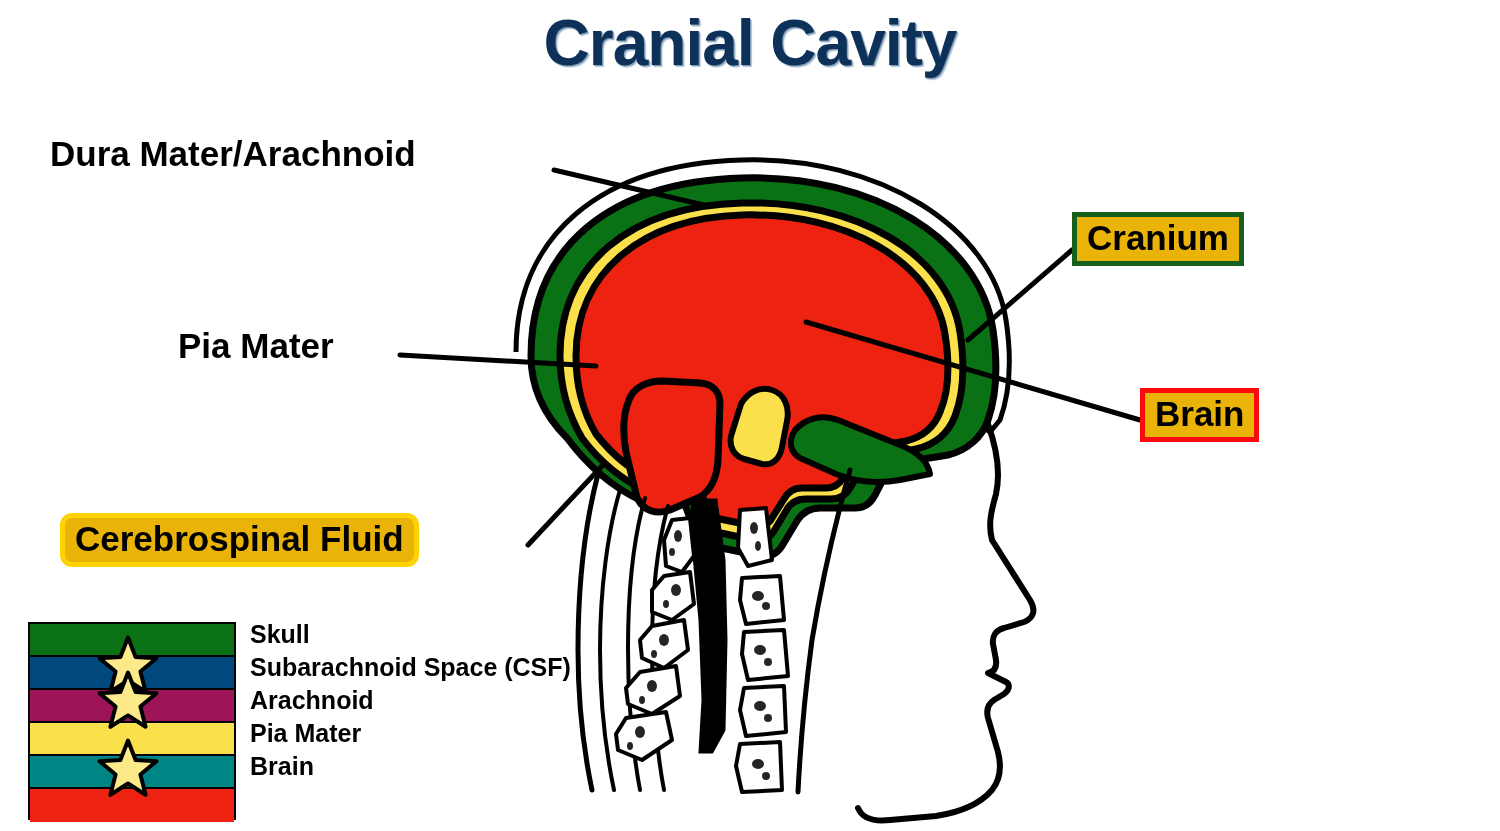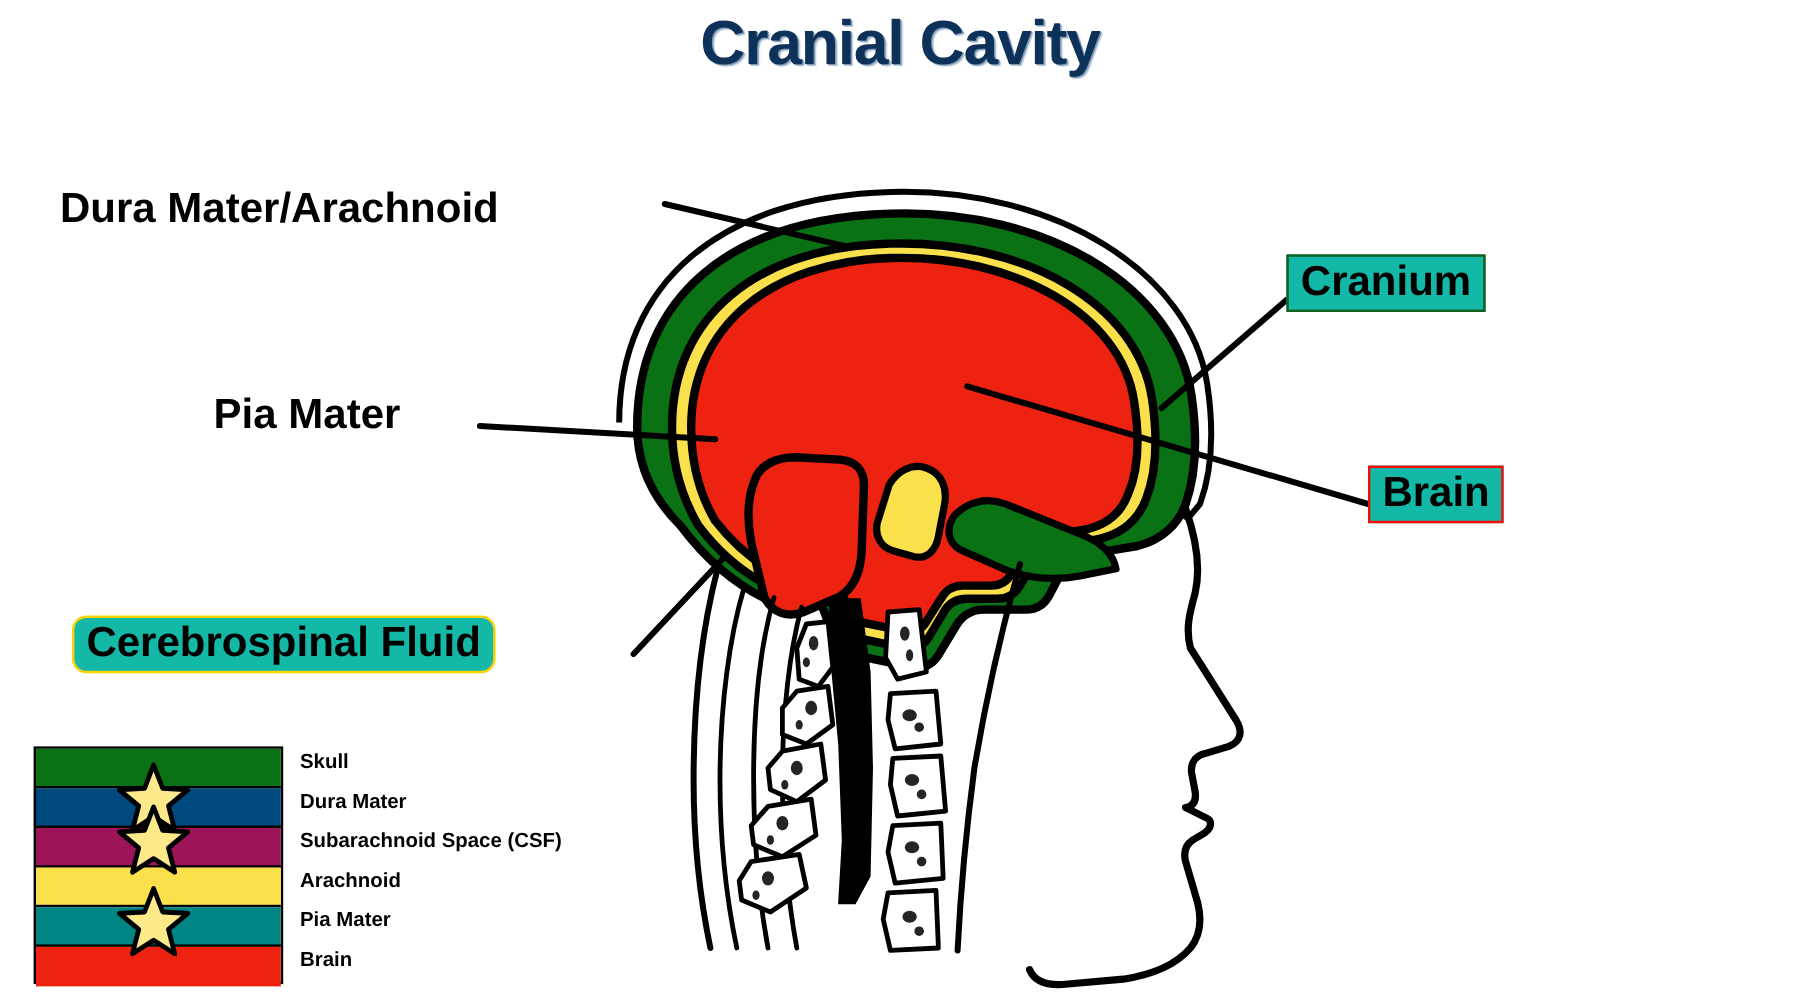--- a/index.html
+++ b/index.html
@@ -16,21 +16,21 @@
     -webkit-font-smoothing: antialiased;
   }
 
   
   #title {
     position: absolute;
     top: 6px;
     left: 0;
     width: 1500px;
     text-align: center;
-    font-size: 52px;
+    font-size: 64px;
     font-weight: bold;
     letter-spacing: -1px;
     color: #0d3158;
     text-shadow: 1px 1px 0 #7d9ab5, 2px 2px 1px rgba(120,150,180,.55);
   }
 
   
   #stage {
     position: absolute;
     inset: 0;
@@ -41,25 +41,25 @@
   
   .callout {
     position: absolute;
     font-size: 35px;
     font-weight: bold;
     color: #000000;
     white-space: nowrap;
     line-height: 1.0;
   }
   .callout.boxed {
-    background: #14b8a6;
+    background: #eab308;
     padding: 3px 10px 6px 10px;
-    border: 2px solid #737373;
-  }
-  #lbl-dura { left: 50px; top: 156px; }
+    border: 5px solid #737373;
+  }
+  #lbl-dura { left: 50px; top: 136px; }
   #lbl-pia  { left: 178px; top: 328px; }
   #lbl-csf  { left: 60px;  top: 513px; border-color: #ffd300; }
   #lbl-cranium { left: 1072px; top: 212px; border-color: #14601c; }
   #lbl-brain   { left: 1140px; top: 388px; border-color: #fa0a0a; }
 
   
   #legend {
     position: absolute;
     left: 28px;
     top: 622px;
@@ -80,21 +80,21 @@
   }
   .legend-band:last-child { border-bottom: none; }
   #legend-labels {
     position: absolute;
     left: 222px;
     top: -4px;
   }
   .legend-label {
     height: 33px;
     line-height: 33px;
-    font-size: 17px;
+    font-size: 25px;
     font-weight: bold;
     color: #000;
     white-space: nowrap;
   }
   #legend-stars {
     position: absolute;
     left: 0;
     top: 0;
     width: 208px;
     height: 198px;
@@ -315,19 +315,18 @@
       <div class="legend-band" style="background: rgb(0, 133, 133);"></div>
       <div class="legend-band" style="background: rgb(238, 34, 17);"></div>
     </div>
   <svg id="legend-stars" viewBox="0 0 208 198">
       <polygon points="100.0,15.5 107.6,35.0 128.5,36.2 112.4,49.5 117.6,69.8 100.0,58.5 82.4,69.8 87.6,49.5 71.5,36.2 92.4,35.0" fill="#fbe98a" stroke="#000000" stroke-width="4" stroke-linejoin="round"></polygon>
       <polygon points="100.0,50.5 107.6,70.0 128.5,71.2 112.4,84.5 117.6,104.8 100.0,93.5 82.4,104.8 87.6,84.5 71.5,71.2 92.4,70.0" fill="#fbe98a" stroke="#000000" stroke-width="4" stroke-linejoin="round"></polygon>
       <polygon points="100.0,118.5 107.6,138.0 128.5,139.2 112.4,152.5 117.6,172.8 100.0,161.5 82.4,172.8 87.6,152.5 71.5,139.2 92.4,138.0" fill="#fbe98a" stroke="#000000" stroke-width="4" stroke-linejoin="round"></polygon>
     </svg>
   <div id="legend-labels">
       <div class="legend-label">Skull</div>
-      <div class="legend-label">Dura Mater</div>
       <div class="legend-label">Subarachnoid Space (CSF)</div>
       <div class="legend-label">Arachnoid</div>
       <div class="legend-label">Pia Mater</div>
       <div class="legend-label">Brain</div>
     </div>
 </div>
 
 </body></html>

